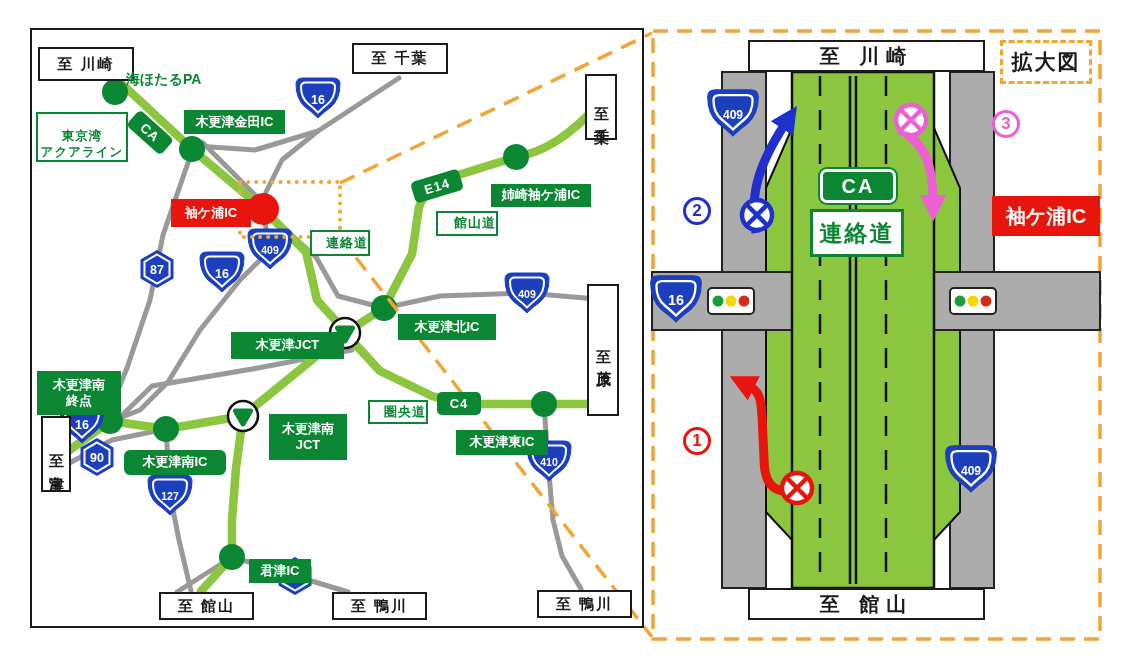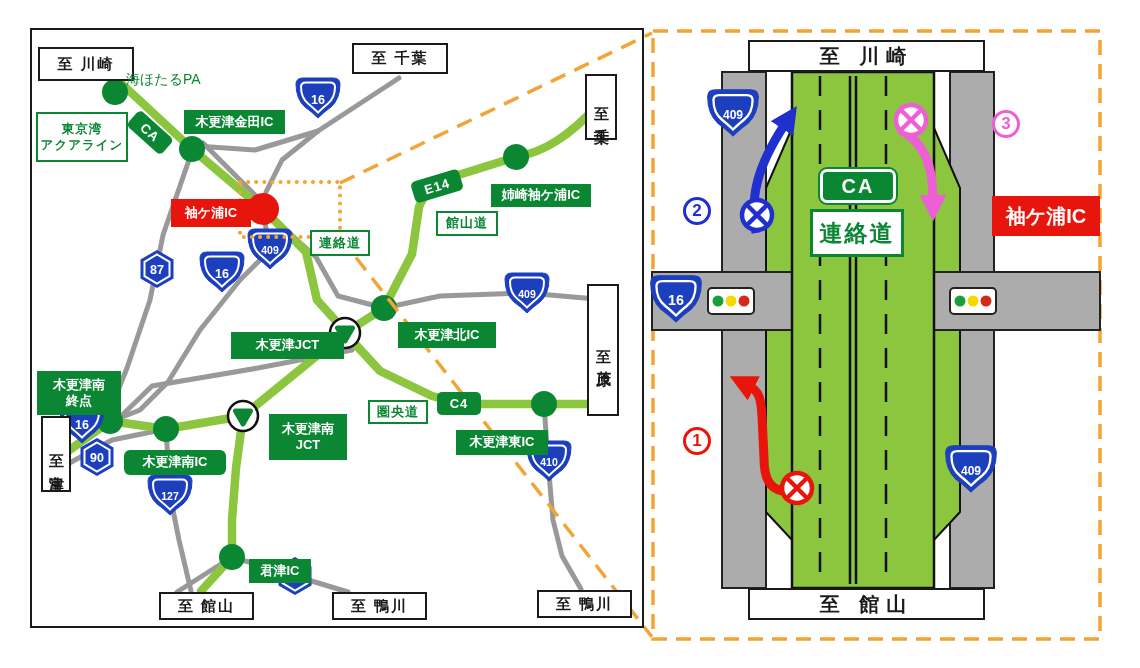--- a/index.html
+++ b/index.html
@@ -13,24 +13,24 @@
              background:transparent;z-index:1;}
   
   .dest{background:#fff;border:2px solid #1a1a1a;color:#1a1a1a;font-size:15px;letter-spacing:2px;}
   .dest-v{background:#fff;border:2px solid #1a1a1a;color:#1a1a1a;font-size:15px;
           writing-mode:vertical-rl;text-orientation:upright;letter-spacing:2px;}
   
   .icbox{background:#0B8734;color:#fff;font-size:13px;line-height:1.25;text-align:center;margin-top:6px;}
   .icbox.red{background:#E8150D;}
   
   .rname{background:#fff;border:2px solid #0B8734;color:#0B8734;font-size:13px;letter-spacing:1px;
-         line-height:1.3;text-align:center;}
+         line-height:1.3;text-align:center;justify-content:flex-end;}
   
   .badge{background:#0B8734;color:#fff;border-radius:5px;font-size:13px;letter-spacing:1px;}
-  .green-text{color:#0B8734;font-size:14px;z-index:3;position:absolute;font-weight:normal;}
+  .green-text{color:#0B8734;font-size:14px;z-index:3;position:absolute;font-weight:bold;}
   
   .d-dest{background:#fff;border:2px solid #1a1a1a;color:#1a1a1a;font-size:20px;letter-spacing:7px;}
   .d-kakudai{background:#fff;border:3px dashed #F2A434;color:#1a1a1a;font-size:21px;letter-spacing:2px;}
   .d-ca{background:#0B8734;color:#fff;border:3px solid #fff;box-shadow:0 0 0 2px #0B8734;
         border-radius:7px;font-size:20px;letter-spacing:2px;}
   .d-renraku{background:#fff;border:3px solid #0B8734;color:#0B8734;font-size:23px;letter-spacing:2px;}
   .d-ic{background:#E8150D;color:#fff;font-size:20px;}
   .cnum{width:28px;height:28px;border-radius:50%;background:#fff;font-size:17px;}
   .cnum.c1{border:3px solid #E8150D;color:#E8150D;}
   .cnum.c2{border:3px solid #2030CF;color:#2030CF;}
@@ -237,39 +237,40 @@
     <span>アクアライン</span>
   </div>
   <div class="abs rname" style="left:310px;top:230px;width:60px;height:26px;">連絡道</div>
   <div class="abs rname" style="left:436px;top:211px;width:62px;height:25px;">館山道</div>
   <div class="abs rname" style="left:368px;top:400px;width:60px;height:24px;">圏央道</div>
 
   <div class="abs icbox" style="left:184px;top:104px;width:101px;height:24px;">木更津金田IC</div>
   <div class="abs icbox red" style="left:171px;top:193px;width:80px;height:28px;">袖ケ浦IC</div>
   <div class="abs icbox" style="left:491px;top:178px;width:100px;height:23px;">姉崎袖ケ浦IC</div>
   <div class="abs icbox" style="left:231px;top:326px;width:113px;height:27px;">木更津JCT</div>
-  <div class="abs icbox" style="left:398px;top:316px;width:98px;height:26px;">木更津北IC</div>
+  <div class="abs icbox" style="left:398px;top:308px;width:98px;height:26px;">木更津北IC</div>
   <div class="abs icbox" style="left:37px;top:365px;width:84px;height:44px;flex-direction:column;">
     <span>木更津南</span>
     <span>終点</span>
   </div>
   <div class="abs icbox" style="left:124px;top:444px;width:102px;height:25px;border-radius:6px;">木更津南IC</div>
   <div class="abs icbox" style="left:269px;top:408px;width:78px;height:46px;flex-direction:column;">
     <span>木更津南</span>
     <span>JCT</span>
   </div>
   <div class="abs icbox" style="left:456px;top:424px;width:92px;height:25px;">木更津東IC</div>
   <div class="abs icbox" style="left:249px;top:553px;width:62px;height:24px;">君津IC</div>
 
   <div class="abs badge" style="left:127px;top:122px;width:46px;height:21px;transform:rotate(42deg);">CA</div>
   <div class="abs badge" style="left:412px;top:175px;width:50px;height:22px;transform:rotate(-17deg);">E14</div>
   <div class="abs badge" style="left:437px;top:392px;width:44px;height:23px;">C4</div>
 
   <div class="abs d-dest" style="left:748px;top:40px;width:237px;height:32px;">至 川崎</div>
   <div class="abs d-dest" style="left:748px;top:588px;width:237px;height:32px;">至 館山</div>
+  <div class="abs d-kakudai" style="left:1000px;top:40px;width:92px;height:44px;">拡大図</div>
   <div class="abs d-ca" style="left:820px;top:169px;width:76px;height:34px;">CA</div>
   <div class="abs d-renraku" style="left:810px;top:209px;width:94px;height:48px;">連絡道</div>
   <div class="abs d-ic" style="left:992px;top:196px;width:108px;height:40px;">袖ケ浦IC</div>
   <div class="abs cnum c2" style="left:683px;top:197px;">2</div>
   <div class="abs cnum c3" style="left:992px;top:110px;">3</div>
   <div class="abs cnum c1" style="left:683px;top:427px;">1</div>
 
 </div>
 
 </body></html>

